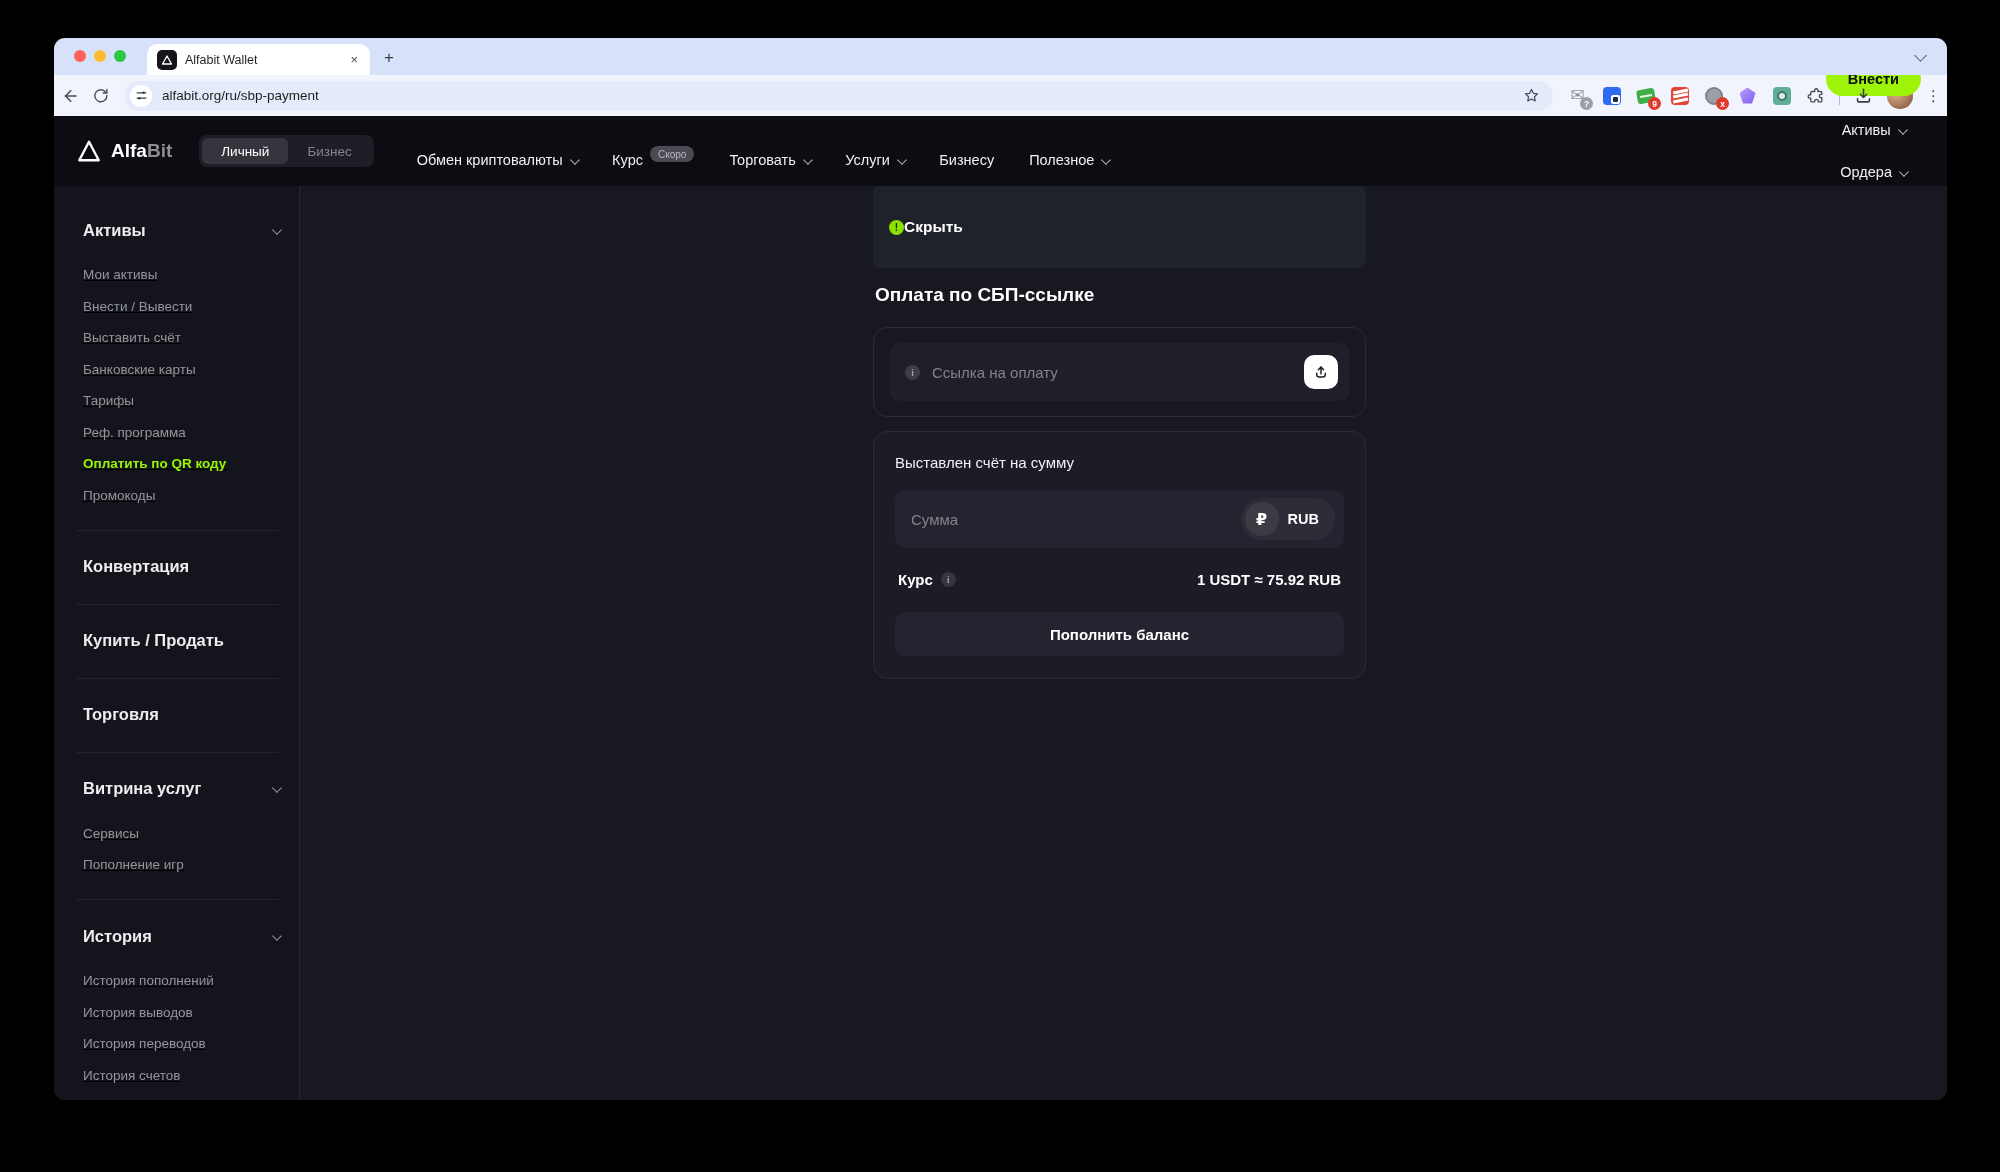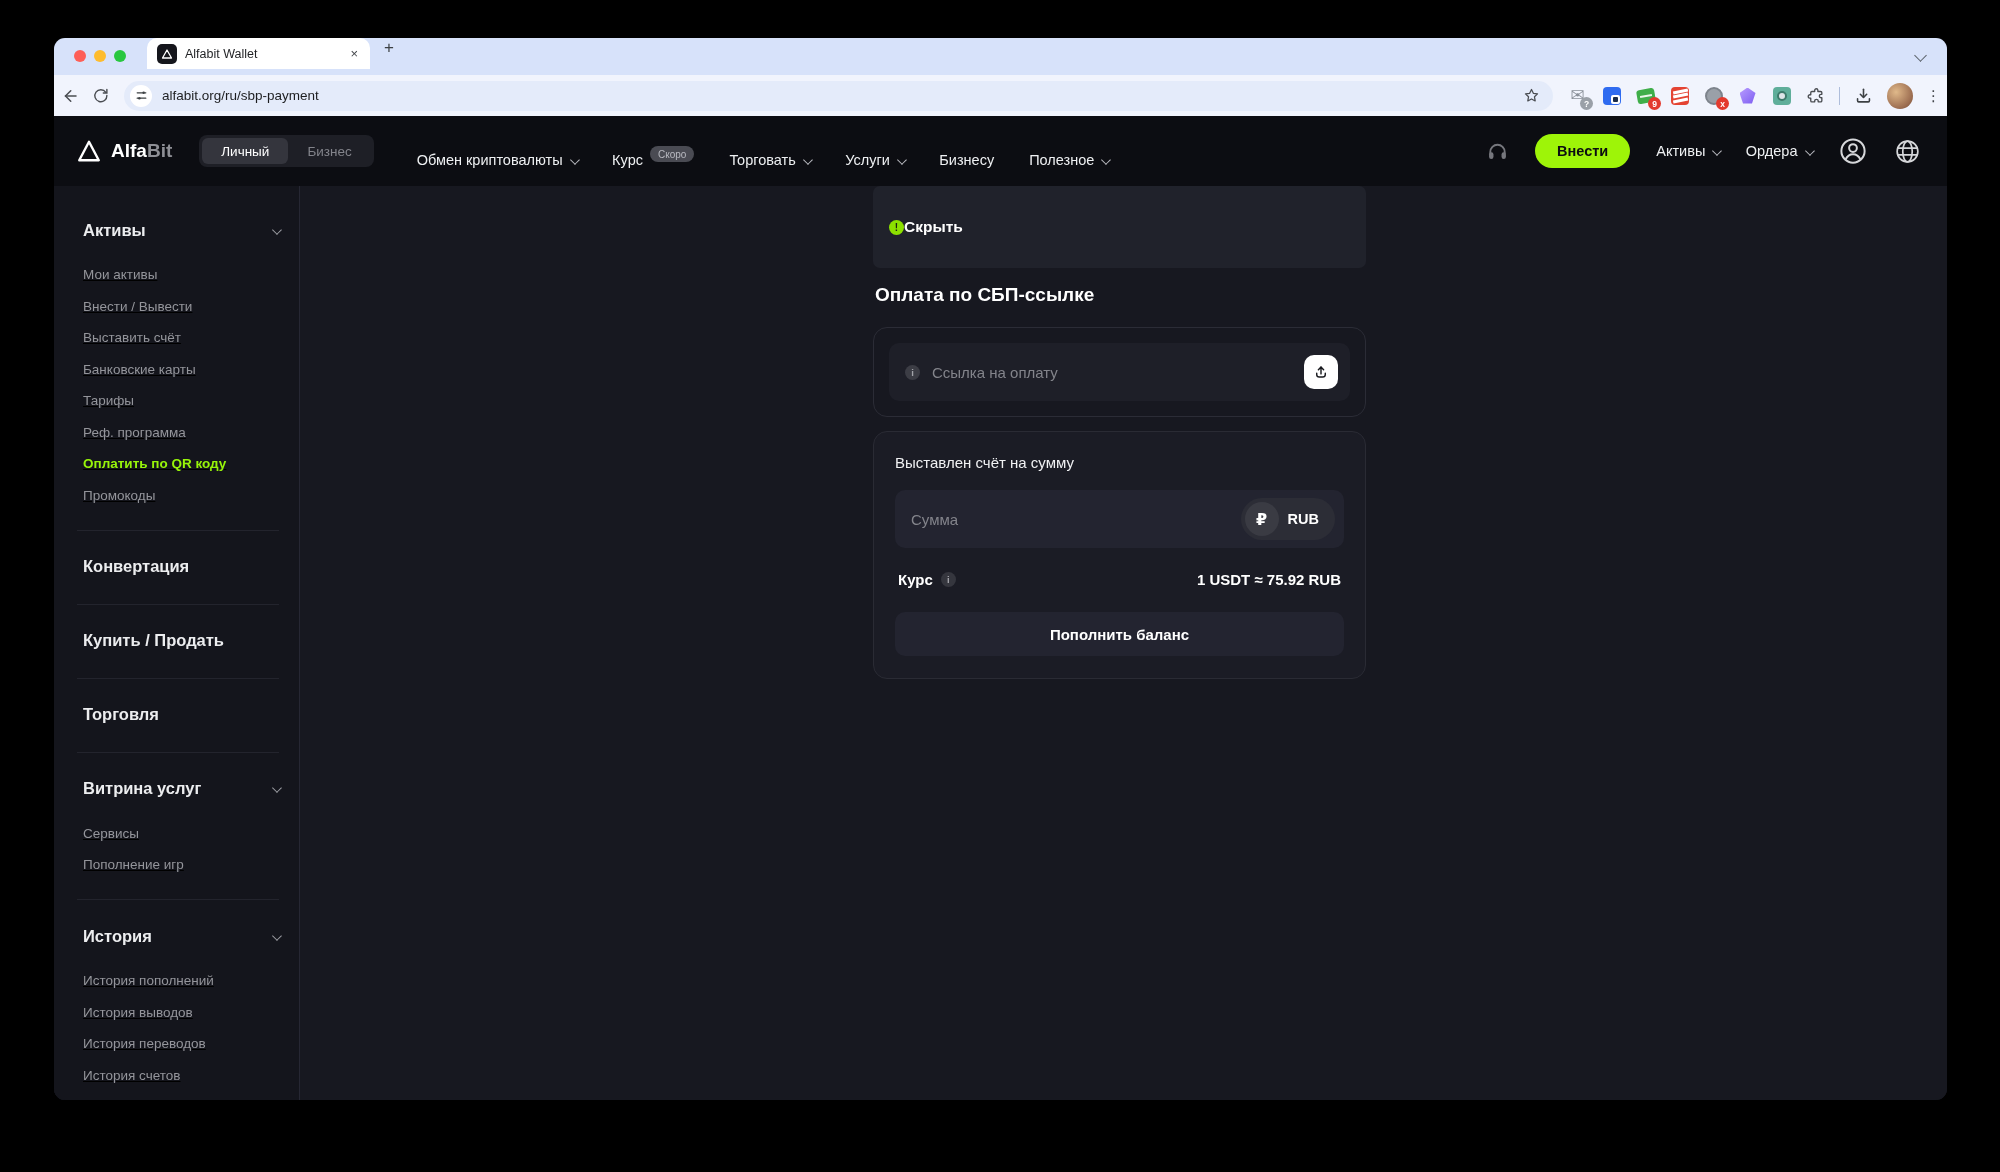--- a/index.html
+++ b/index.html
@@ -1,20 +1,20 @@
 <!DOCTYPE html>
 <html><head>
 <meta charset="utf-8">
 <style>
   * { margin:0; padding:0; box-sizing:border-box; }
   html,body { width:2000px; height:1172px; background:#000; font-family:"Liberation Sans","DejaVu Sans",sans-serif; }
   .window { position:absolute; left:54px; top:38px; width:1893px; height:1062px; border-radius:11px; overflow:hidden; display:flex; flex-direction:column; background:#171820; }
 
   
-  .tabstrip { height:37px; background:#d7e2fa; display:flex; position:relative; flex:none; }
+  .tabstrip { height:37px; background:#d7e2fa; display:flex; align-items:flex-end; position:relative; flex:none; }
   .lights { position:absolute; left:20px; top:12px; display:flex; gap:8px; }
   .light { width:12px; height:12px; border-radius:50%; }
   .l-red{background:#fe5f57}.l-yel{background:#febc2e}.l-grn{background:#29c73f}
   .tab { margin-left:93px; width:223px; height:31px; background:#fff; border-radius:10px 10px 0 0; display:flex; align-items:center; padding:0 10px; gap:8px; }
   .favicon { width:20px; height:20px; border-radius:5px; background:#15161c; display:flex; align-items:center; justify-content:center; flex:none; }
   .tab-title { font-size:12.5px; color:#1f2023; flex:1; white-space:nowrap; overflow:hidden; }
   .tab-close { font-size:13px; color:#44474c; padding:0 2px; cursor:default; }
   .newtab { font-size:17px; color:#3c4043; margin:0 0 7px 14px; }
   .strip-chev { position:absolute; right:22px; top:13px; width:9px; height:9px; border-right:1.8px solid #596068; border-bottom:1.8px solid #596068; transform:rotate(45deg); }
 
@@ -48,21 +48,21 @@
   .logo { display:flex; align-items:center; gap:9px; }
   .logo-text { font-size:19px; font-weight:bold; color:#fff; }
   .logo-text .dim { color:#8e8f95; }
   .toggle { margin-left:27px; background:#1e1f26; border-radius:8px; padding:3px; display:flex; height:32px; }
   .tg { font-size:13.5px; padding:0 19px; display:flex; align-items:center; border-radius:6px; color:#83848b; }
   .tg.on { background:#34353d; color:#fff; }
   .menu { display:flex; align-items:center; gap:35px; margin-left:43px; font-size:14.5px;margin-top:18px; }
   .mi { display:flex; align-items:center; color:#eef0f2; white-space:nowrap; }
   .chv { display:inline-block; width:6.5px; height:6.5px; border-right:1.6px solid #b9bac0; border-bottom:1.6px solid #b9bac0; transform:rotate(45deg) translateY(-1px); margin-left:8px; }
   .soon { margin-left:7px; background:#4a4b53; color:#b9bac1; font-size:10px; border-radius:9px; padding:2.5px 8px; transform:translateY(-6px); }
-  .nav-right { margin-left:auto; display:flex; align-items:center; gap:26px; }
+  .nav-right { margin-left:auto; display:flex; align-items:center; gap:26px;flex-direction:column; }
   .btn-green { background:#9ef408; color:#0c0d11; border:none; font-family:inherit; font-size:14.5px; font-weight:bold; height:34px; padding:0 22px; border-radius:17px; }
   .nav-dd { display:flex; align-items:center; font-size:14.5px; color:#eef0f2; }
 
   
   .page { flex:1; display:flex; background:#171820; overflow:hidden; }
   .sidebar { width:246px; flex:none; background:#14151c; border-right:1px solid #262733; padding:34px 20px 0 29px; }
   .s-head { display:flex; align-items:center; justify-content:space-between; font-size:16.5px; font-weight:600; color:#ecedef; height:20px; }
   .s-head .chv { border-color:#9b9ca2; }
   .s-items { margin-top:28px; display:flex; flex-direction:column; gap:17.5px;text-decoration:underline; }
   .s-item { font-size:13.5px; color:#94959b; line-height:14px; text-decoration:none; }

